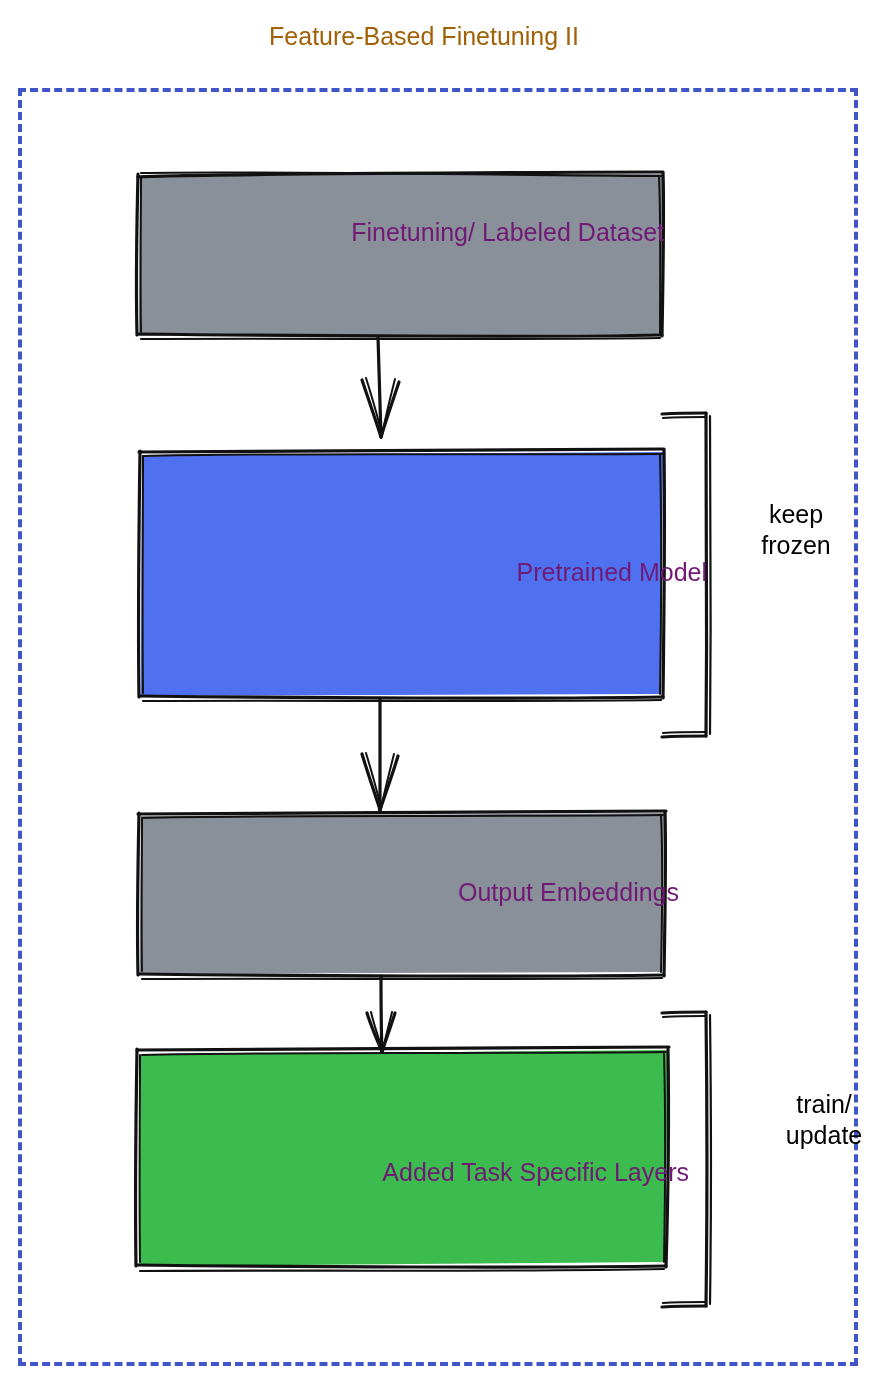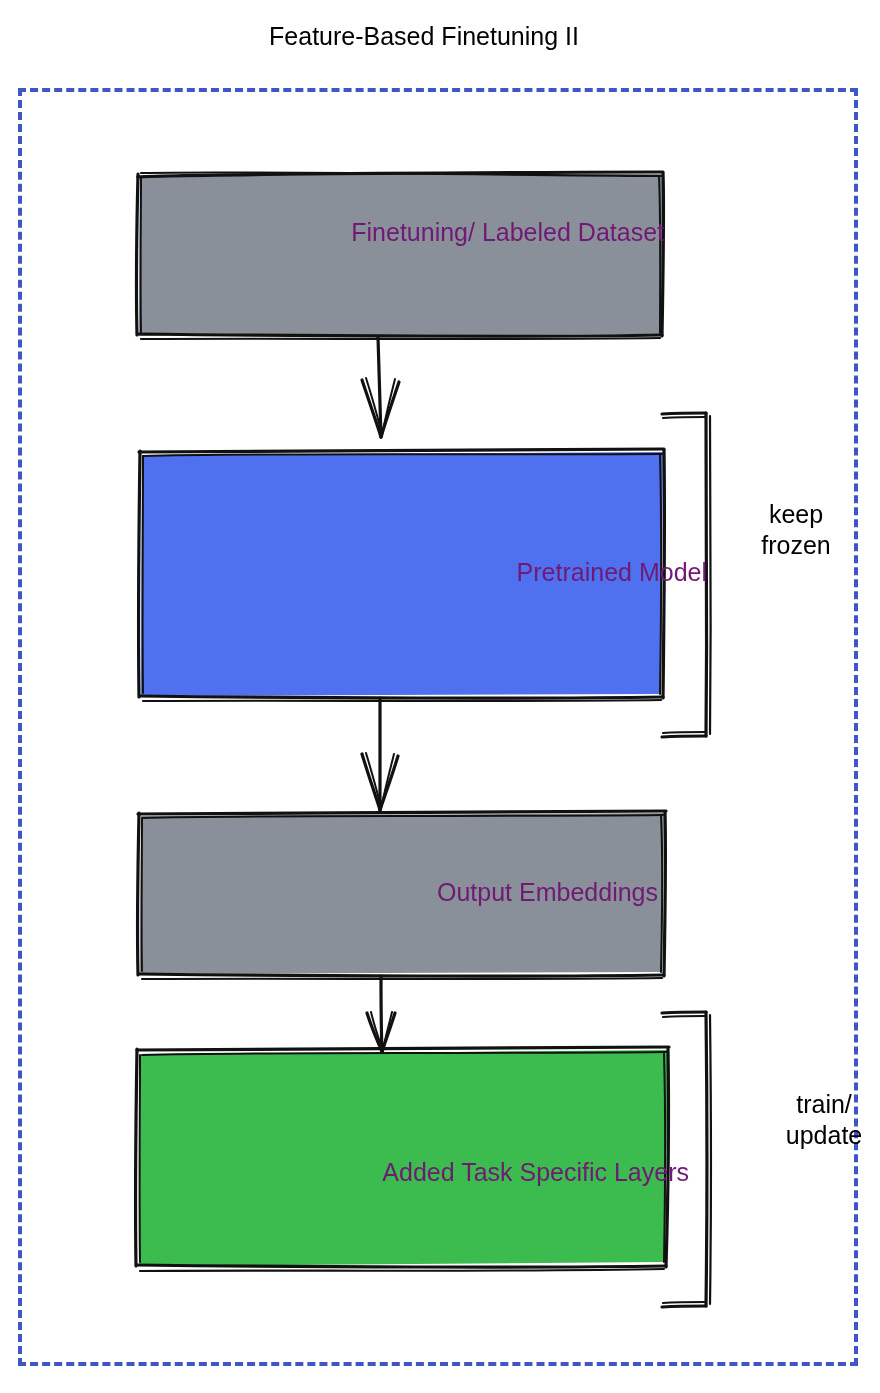--- a/index.html
+++ b/index.html
@@ -16,21 +16,21 @@
     -webkit-font-smoothing: antialiased;
   }
 
   #diagram-title {
     position: absolute;
     left: 0;
     top: 22px;
     width: 848px;
     text-align: center;
     font-size: 25px;
-    color: #000000;
+    color: #a16207;
     font-family: "Liberation Sans", sans-serif;
     letter-spacing: 0px;
   }
 
   
   #outer-frame {
     position: absolute;
     left: 18px;
     top: 88px;
     width: 840px;
@@ -65,21 +65,21 @@
     color: #000000;
     font-family: "Liberation Sans", sans-serif;
     font-size: 25px;
     line-height: 1.22;
     white-space: pre-line;
     text-align: center;
   }
 
   #node-1-label { left: 137px; top: 219px; width: 527px; }
   #node-2-label { left: 139px; top: 559px; width: 568px; }
-  #node-3-label { left: 133px; top: 879px; width: 525px; }
+  #node-3-label { left: 154px; top: 879px; width: 525px; }
   #node-4-label { left: 137px; top: 1159px; width: 531px; margin-left: 21px; }
 
   #bracket-label-frozen { left: 736px; top: 499px; width: 120px; }
   #bracket-label-train  { left: 764px; top: 1089px; width: 120px; }
 </style>
 </head>
 <body>
 
 <div id="diagram-title">Feature-Based Finetuning II</div>
 

